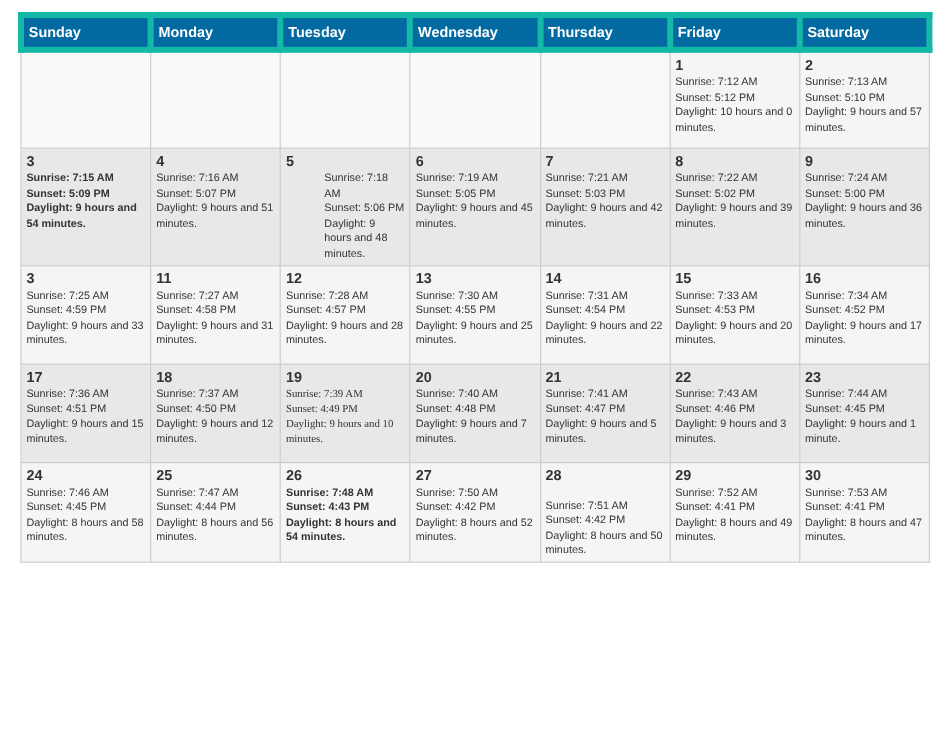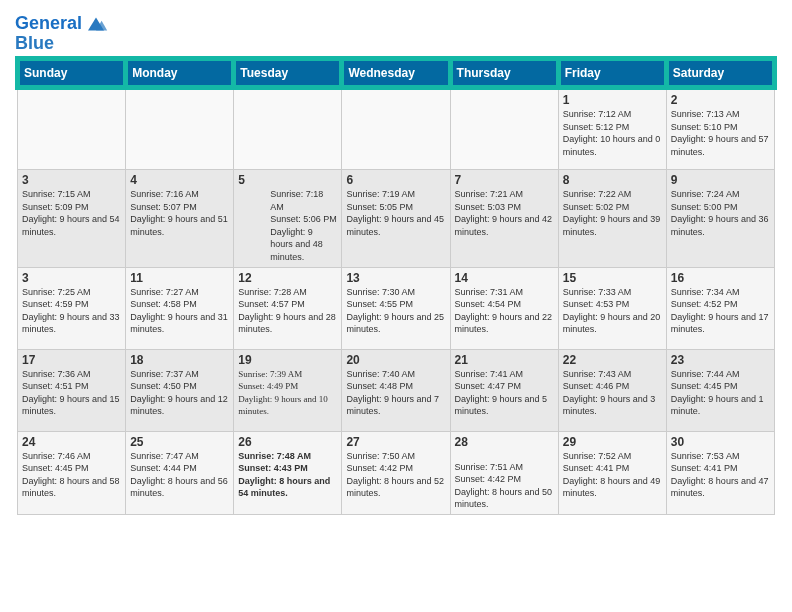--- a/index.html
+++ b/index.html
@@ -94,40 +94,20 @@
       line-height: 1.4;
     }
     .empty-cell {
       background: #f9f9f9 !important;
     }
   </style>
 </head>
 <body>
 
 <div class="container">
-  <div class="header-row">
-    <div class="logo">
-      <div>
-        <div style="display:flex;align-items:center;">
-          <span class="logo-text">
-            <span>General</span>
-          </span>
-          <svg class="logo-icon" viewBox="0 0 30 24" xmlns="http://www.w3.org/2000/svg">
-            <polygon points="5,20 15,4 25,20" fill="#2979c0"></polygon>
-            <polygon points="15,20 22,8 29,20" fill="#2979c0" opacity="0.7"></polygon>
-          </svg>
-        </div>
-        <div style="font-size:18px;font-weight:bold;color:#2979c0;line-height:1;">Blue</div>
-      </div>
-    </div>
-    <div class="title-section">
-      <div class="month-title"></div>
-      <div class="location"></div>
-    </div>
-  </div>
 
   <table>
     <thead>
       <tr>
       <th>Sunday</th>
           <th>Monday</th>
           <th>Tuesday</th>
           <th>Wednesday</th>
           <th>Thursday</th>
           <th>Friday</th>
@@ -150,21 +130,21 @@
           <td>
             <span class="day-num">2</span>
             <div class="day-info" style="white-space: pre-line;">Sunrise: 7:13 AM
 Sunset: 5:10 PM
 Daylight: 9 hours and 57 minutes.</div>
           </td>
         </tr>
         <tr>
           <td>
             <span class="day-num">3</span>
-            <div class="day-info" style="white-space: pre-line;">Sunrise: 7:15 AM
+            <div class="day-info" style="white-space: pre-line; font-weight: bold;">Sunrise: 7:15 AM
 Sunset: 5:09 PM
 Daylight: 9 hours and 54 minutes.</div>
           </td>
           <td>
             <span class="day-num">4</span>
             <div class="day-info" style="white-space: pre-line;">Sunrise: 7:16 AM
 Sunset: 5:07 PM
 Daylight: 9 hours and 51 minutes.</div>
           </td>
           <td>

